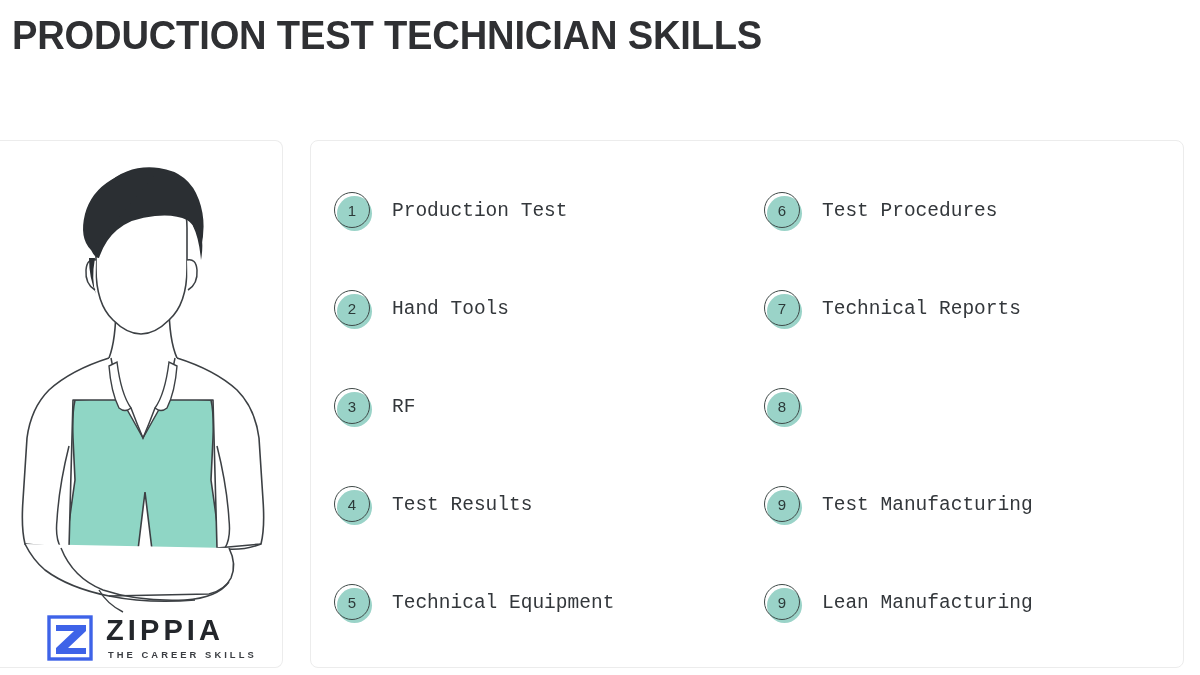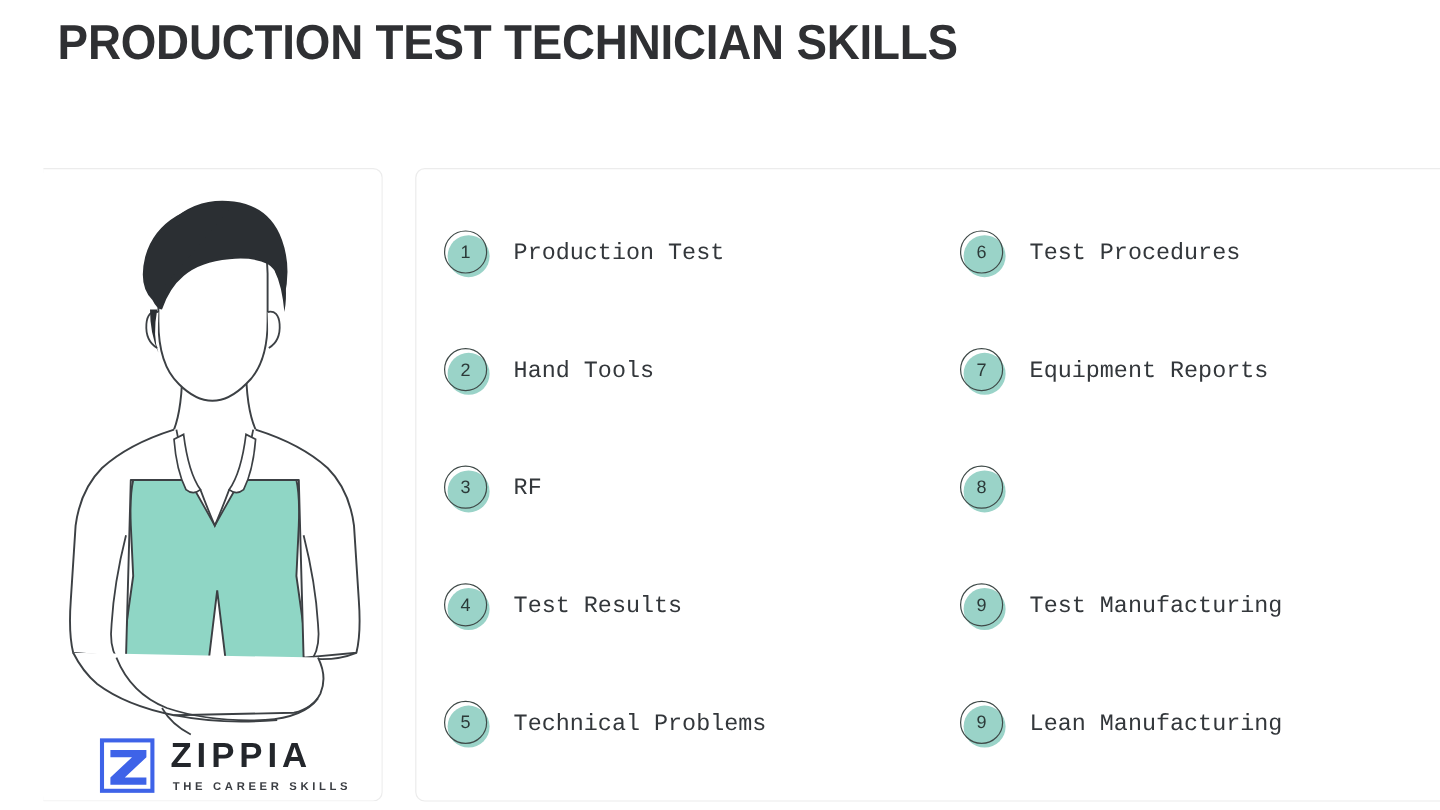--- a/index.html
+++ b/index.html
@@ -10,21 +10,20 @@
     background: #ffffff;
     font-family: "Liberation Sans", sans-serif;
     overflow: hidden;
   }
 
   #page {
     position: relative;
     width: 1059px;
     height: 675px;
     background: #ffffff;
-    margin-left: 36px;
   }
 
   
   #page-title {
     position: absolute;
     left: 12px;
     top: 14px;
     font-family: "Liberation Sans", sans-serif;
     font-size: 41px;
     font-weight: bold;
@@ -284,21 +283,21 @@
         </div>
         <div class="skill-label">Test Results</div>
       </div>
 
       <div class="skill-row">
         <div class="skill-badge">
           <div class="disc"></div>
           <div class="ring"></div>
           <div class="num">5</div>
         </div>
-        <div class="skill-label">Technical Problems</div>
+        <div class="skill-label">Technical Equipment</div>
       </div>
 
     </div>
 
     <div class="skills-column" id="skills-column-right">
 
       <div class="skill-row">
         <div class="skill-badge">
           <div class="disc"></div>
           <div class="ring"></div>
@@ -306,21 +305,21 @@
         </div>
         <div class="skill-label">Test Procedures</div>
       </div>
 
       <div class="skill-row">
         <div class="skill-badge">
           <div class="disc"></div>
           <div class="ring"></div>
           <div class="num">7</div>
         </div>
-        <div class="skill-label">Equipment Reports</div>
+        <div class="skill-label">Technical Reports</div>
       </div>
 
       <div class="skill-row">
         <div class="skill-badge">
           <div class="disc"></div>
           <div class="ring"></div>
           <div class="num">8</div>
         </div>
       </div>
 

